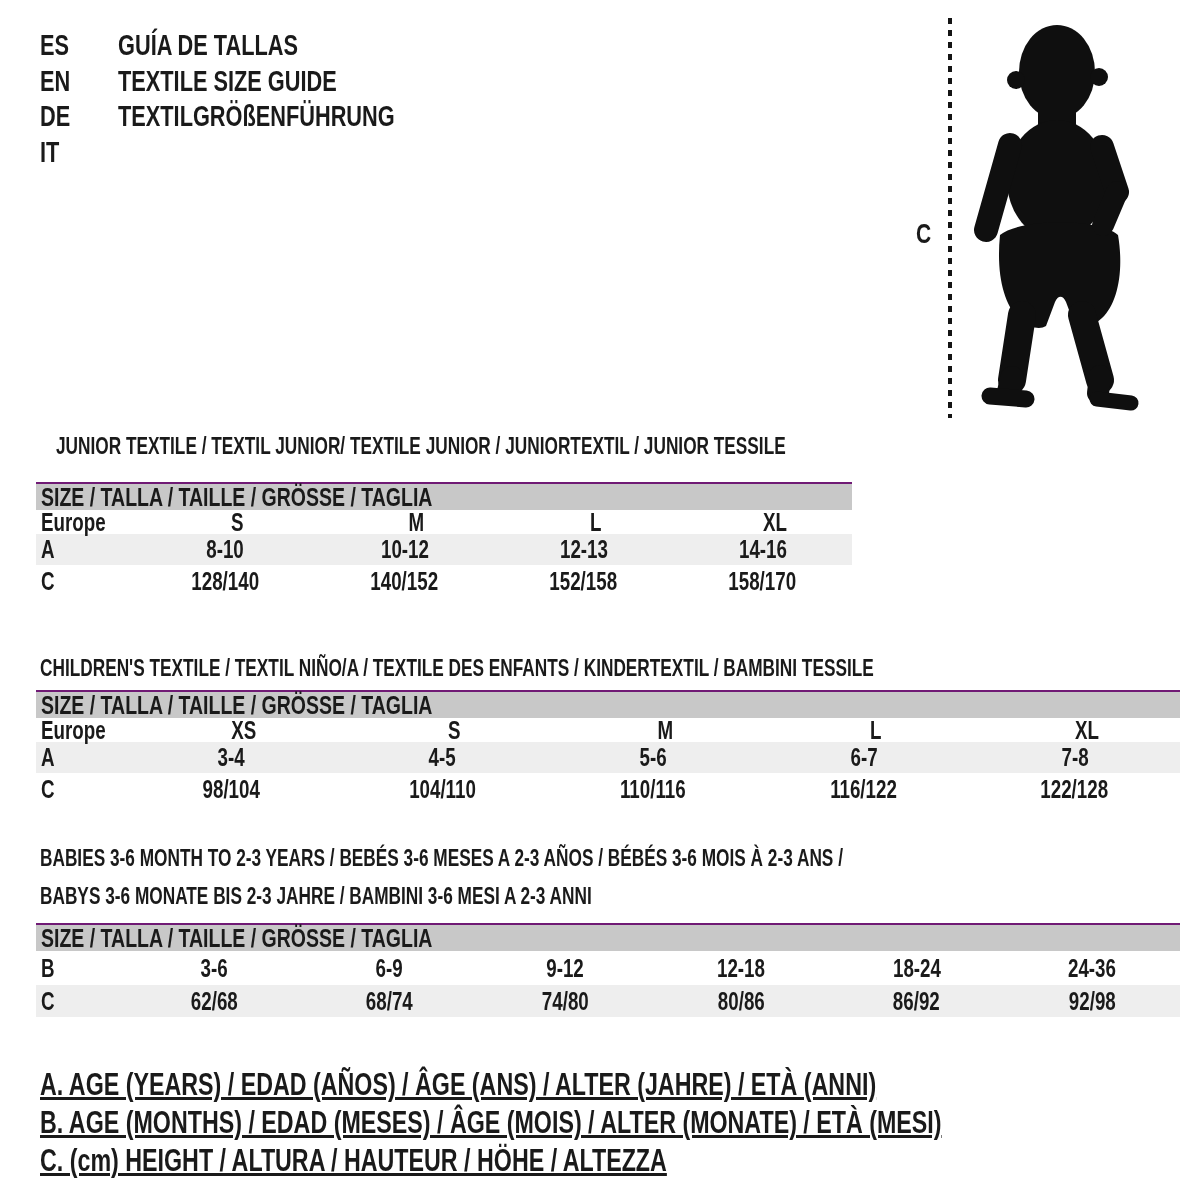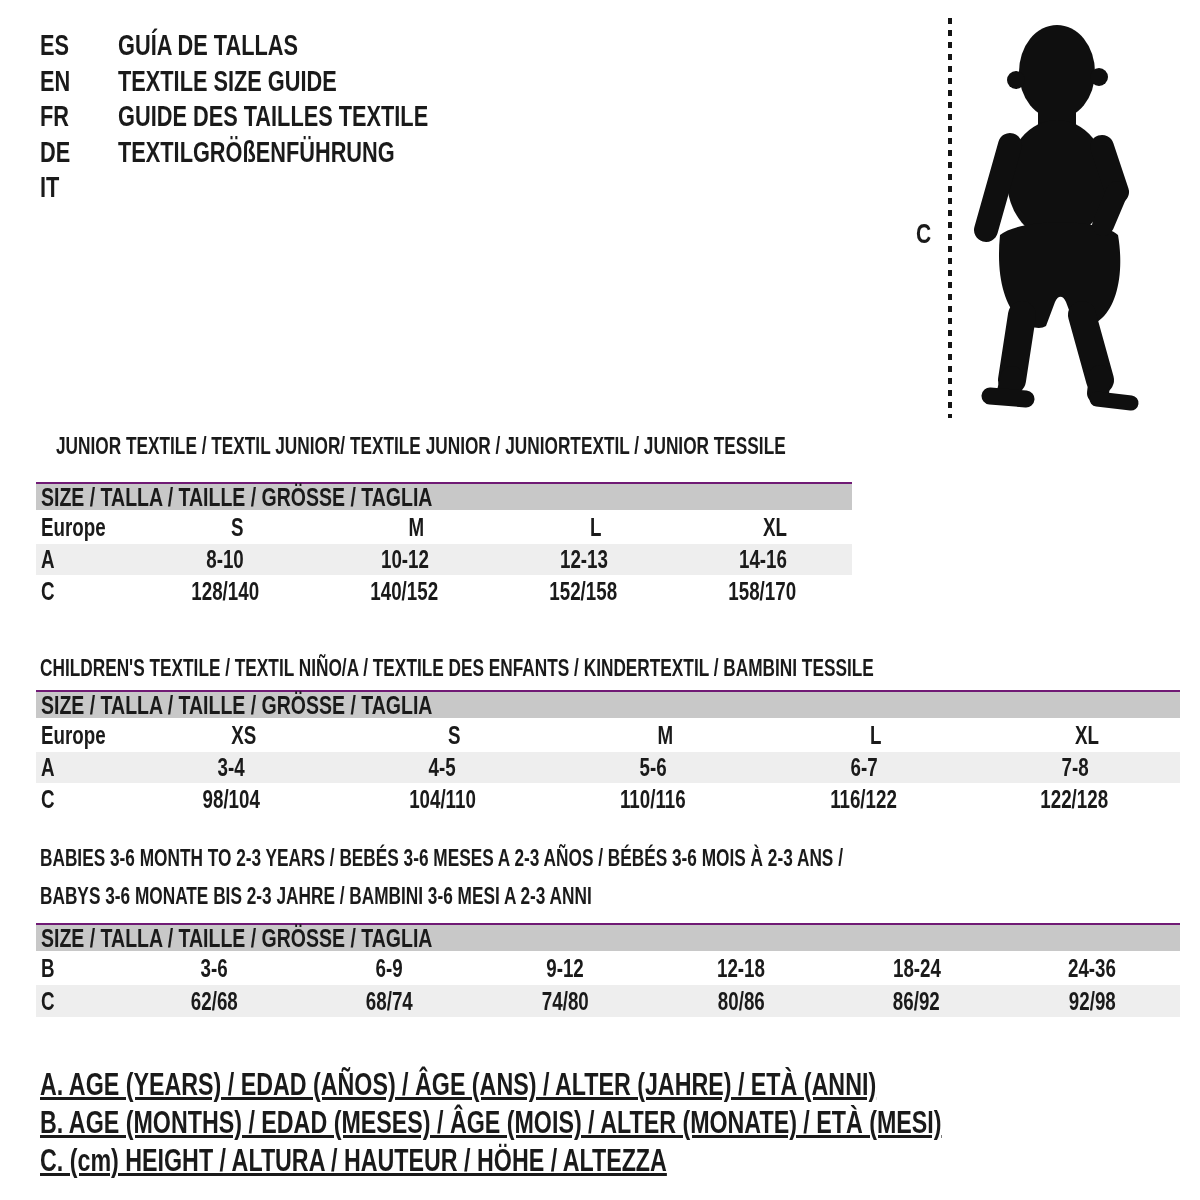--- a/index.html
+++ b/index.html
@@ -32,21 +32,21 @@
   .sec-title { font-size:23px; line-height:24px; }
 
   
   .tbl { box-sizing:border-box; }
   .size-bar {
     height:28px; box-sizing:border-box; background:#c8c8c8;
     border-top:2px solid #701a75;
     display:flex; align-items:center; padding-left:5px; font-size:26px;
   }
   .trow { display:flex; align-items:center; font-size:25px; }
-  .row-tall { height:34px;gap:24px; }
+  .row-tall { height:24px;gap:24px; }
   .row-a { height:31px; background:#eeeeee; }
   .row-b { height:34px; background:#ffffff; }
   .row-c { height:32px; background:#ffffff; }
   .row-c-alt { height:32px; background:#eeeeee; }
   .lbl { box-sizing:border-box; padding-left:5px; text-align:left; }
   .lbl-j { width:100px; flex:0 0 100px; }
   .lbl-w { width:90px; flex:0 0 90px; }
   .cell { flex:1; text-align:center; }
 
   
@@ -59,24 +59,20 @@
 <div class="page">
 
   <div class="abs lang-block">
     <div class="lang-row">
       <span class="lang-code"><span class="cx">ES</span></span>
       <span><span class="cx">GUÍA DE TALLAS</span></span>
     </div>
     <div class="lang-row">
       <span class="lang-code"><span class="cx">EN</span></span>
       <span><span class="cx">TEXTILE SIZE GUIDE</span></span>
-    </div>
-    <div class="lang-row">
-      <span class="lang-code"><span class="cx">FR</span></span>
-      <span><span class="cx">GUIDE DES TAILLES TEXTILE</span></span>
     </div>
     <div class="lang-row">
       <span class="lang-code"><span class="cx">DE</span></span>
       <span><span class="cx">TEXTILGRÖßENFÜHRUNG</span></span>
     </div>
     <div class="lang-row">
       <span class="lang-code"><span class="cx">IT</span></span>
     </div>
   </div>
 

